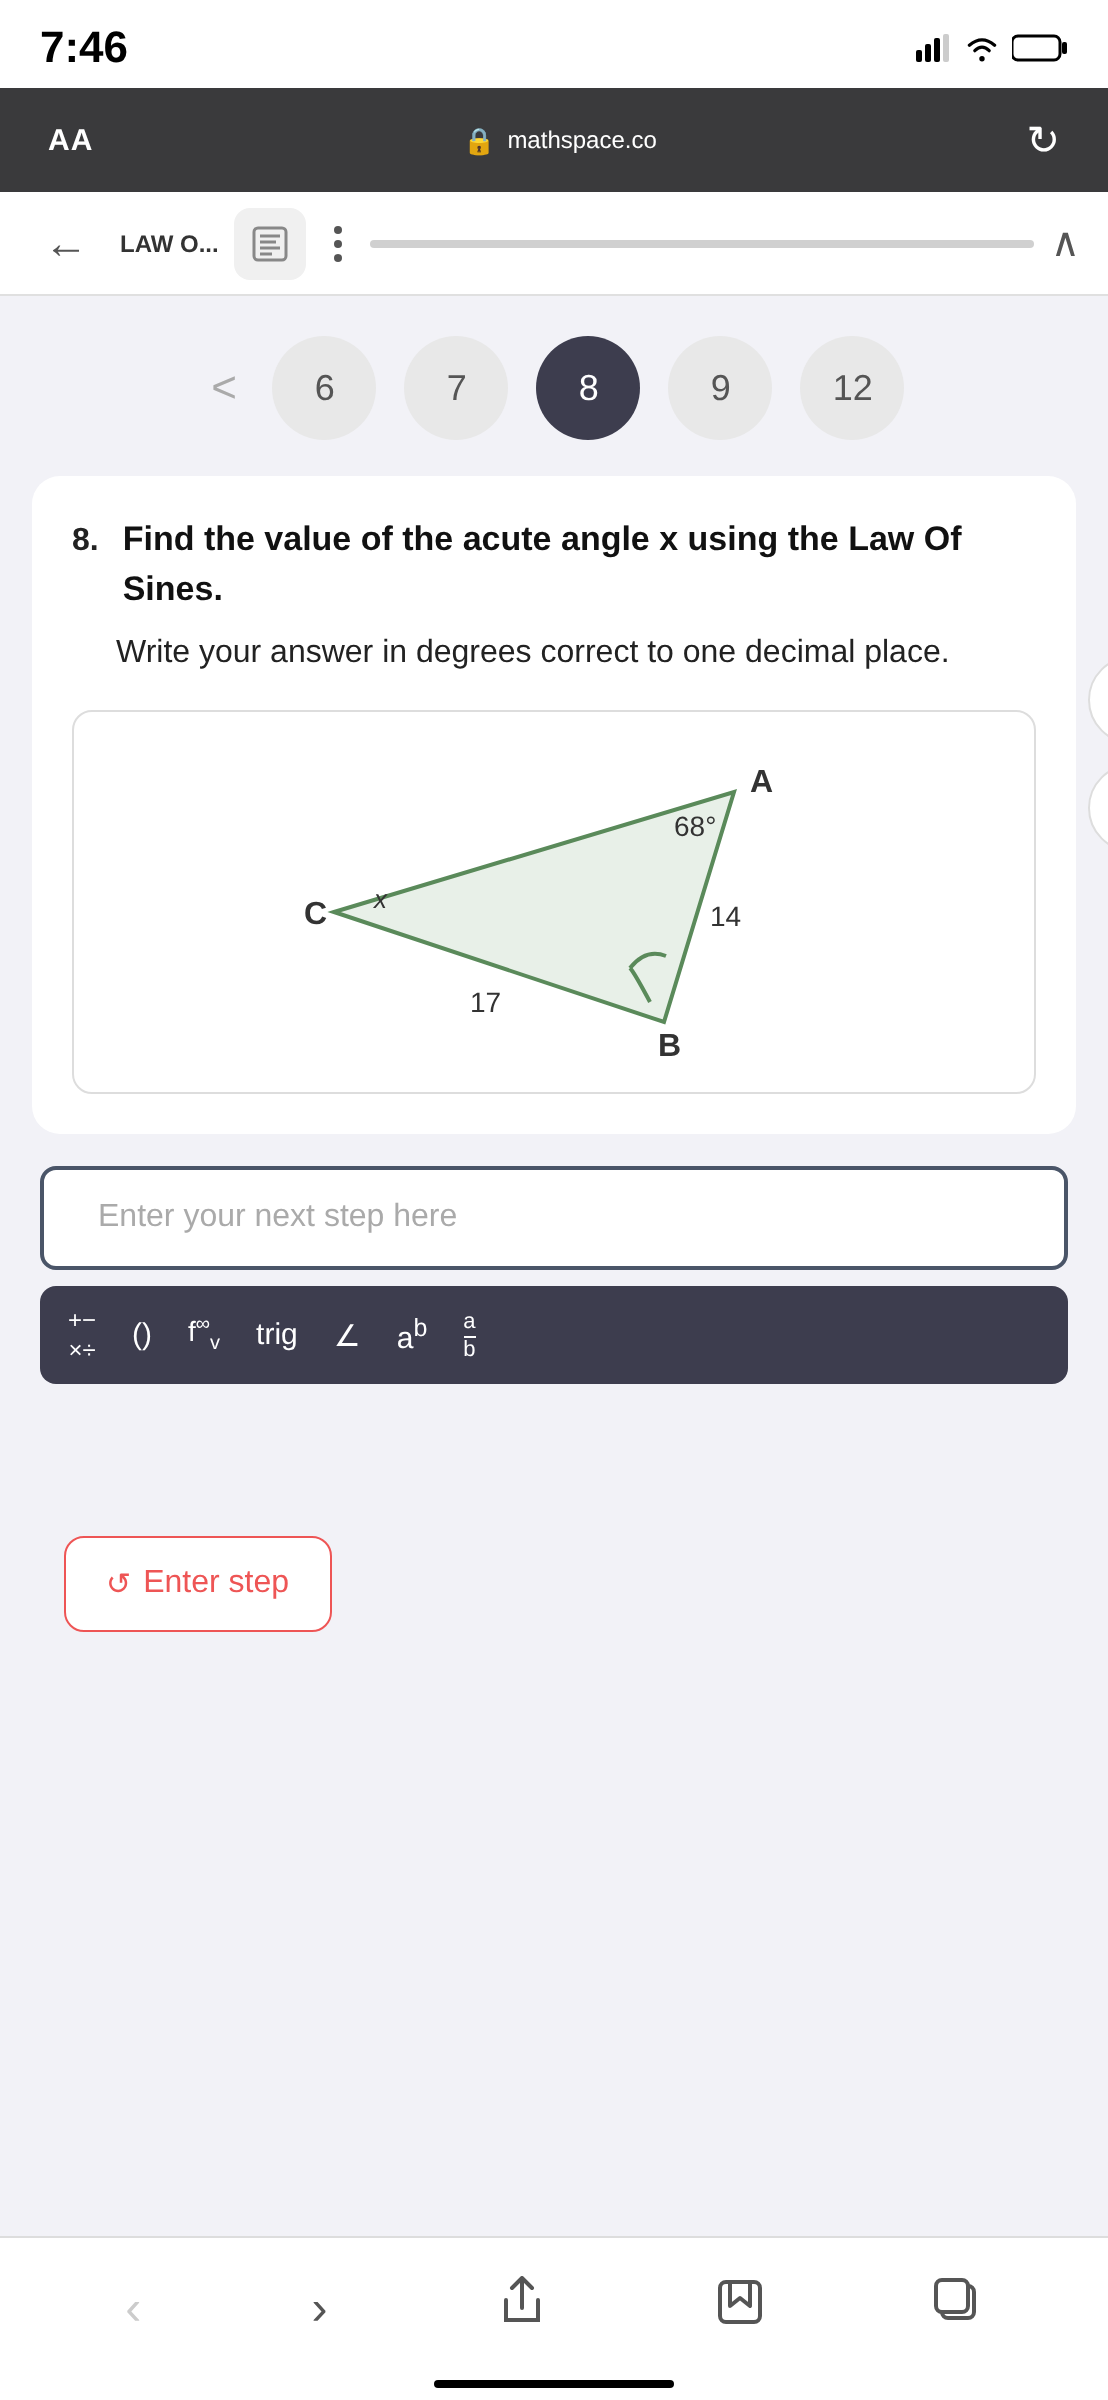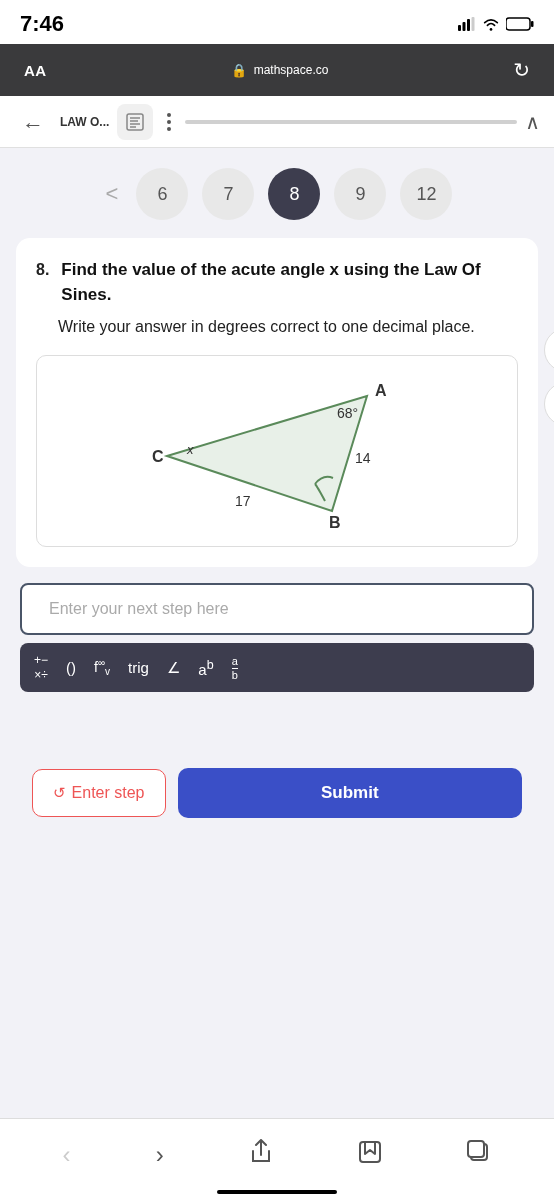--- a/index.html
+++ b/index.html
@@ -478,23 +478,20 @@
         </div>
       </div>
     </div>
   </div>
 
   <div class="bottom-actions" style="margin-top: 60px;">
     <div class="skip-btn">
       <span style="font-size:15px;">↺</span>
       <span>Enter step</span>
     </div>
-    <div class="submit-btn">
-      <span>Submit</span>
-    </div>
   </div>
 
 </div>
 
 <div class="safari-bottom">
   <span class="safari-btn disabled">‹</span>
   <span class="safari-btn">›</span>
   <span class="safari-btn">
     <svg width="24" height="26" viewBox="0 0 24 26">
       <path d="M12 2 L12 16" stroke="#555" stroke-width="2" stroke-linecap="round"></path>

